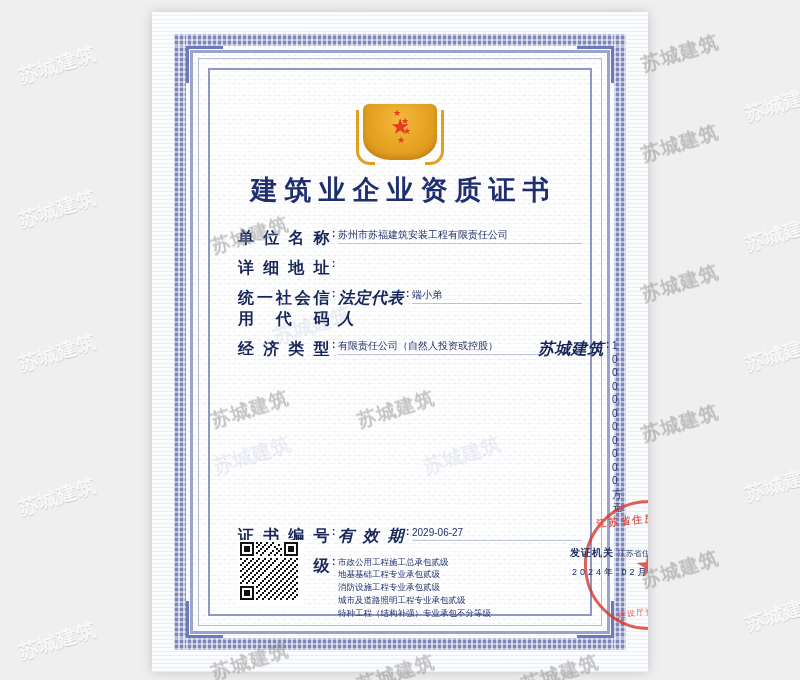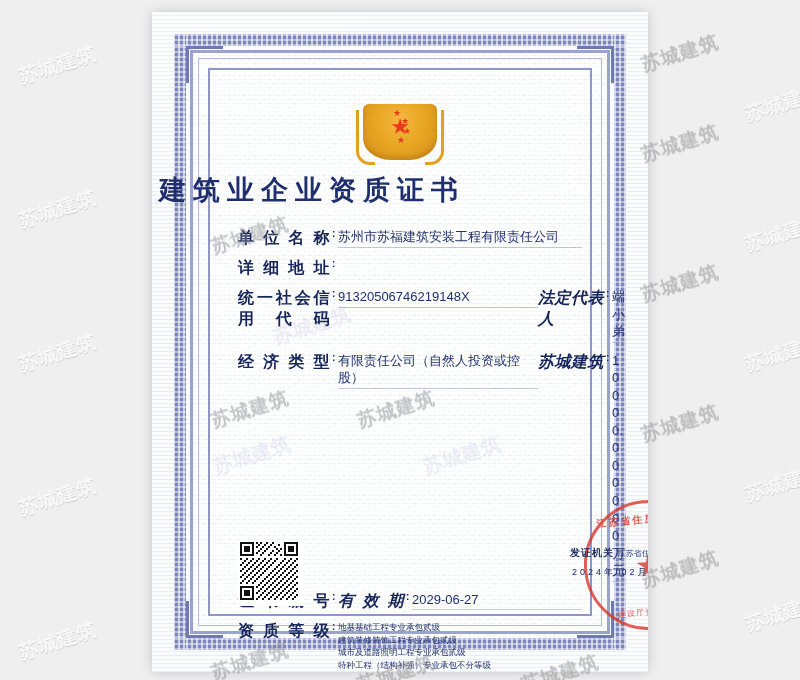--- a/index.html
+++ b/index.html
@@ -160,21 +160,21 @@
     border-radius: 0 0 0 14px;
   }
   .emblem-wheat-l { left: 2px; }
   .emblem-wheat-r { right: 2px; transform: scaleX(-1); }
 
   
   #cert-title {
     position: absolute;
     left: 0; right: 0;
     top: 160px;
-    text-align: left;
+    text-align: center;
     font-family: "DejaVu Sans", sans-serif;
     font-size: 27px;
     font-weight: bold;
     letter-spacing: 7px;
     color: #1e2e6e;
     text-indent: 7px;
   }
 
   
   #fields {
@@ -202,21 +202,21 @@
     letter-spacing: 0.5px;
     padding-right: 2px;
   }
   .colon {
     flex: 0 0 6px;
     font-weight: bold;
     font-size: 10px;
   }
   .val {
     flex: 1 1 auto;
-    font-size: 13px;
+    font-size: 10px;
     color: #20306a;
     line-height: 1.35;
     border-bottom: 1px solid rgba(60,80,150,0.30);
     padding-bottom: 1px;
     word-break: break-all;
   }
 
   .half {
     display: flex;
     align-items: flex-start;
@@ -364,23 +364,20 @@
     </div>
 
     <div class="row">
       <span class="lbl">详细地址</span>
       <span class="colon">:</span>
     </div>
 
     <div class="row">
       <span class="lbl">统一社会信用代码</span>
       <span class="colon">:</span>
-      <span class="left-col">
-        <span class="val">91320506746219148X</span>
-      </span>
       <span class="half">
         <span class="lbl">法定代表人</span>
         <span class="colon">:</span>
         <span class="val">端小弟</span>
       </span>
     </div>
 
     <div class="row">
       <span class="lbl">经济类型</span>
       <span class="colon">:</span>
@@ -401,22 +398,23 @@
         <span class="lbl">有效期</span>
         <span class="colon">:</span>
         <span class="val">2029-06-27</span>
       </span>
     </div>
 
     <div class="row">
       <span class="lbl">资质等级</span>
       <span class="colon">:</span>
       <span class="qual-list">
+        <div>市政公用工程施工总承包贰级</div>
         <div>地基基础工程专业承包贰级</div>
-        <div>建筑装修装饰工程专业承包贰级</div>
+        <div>消防设施工程专业承包贰级</div>
         <div>城市及道路照明工程专业承包贰级</div>
         <div>特种工程（结构补强）专业承包不分等级</div>
       </span>
     </div>
 
   </div>
 
   <div id="qr">
     <svg width="58" height="58" viewBox="0 0 29 29" shape-rendering="crispEdges">
       <rect width="29" height="29" fill="#ffffff"></rect>

